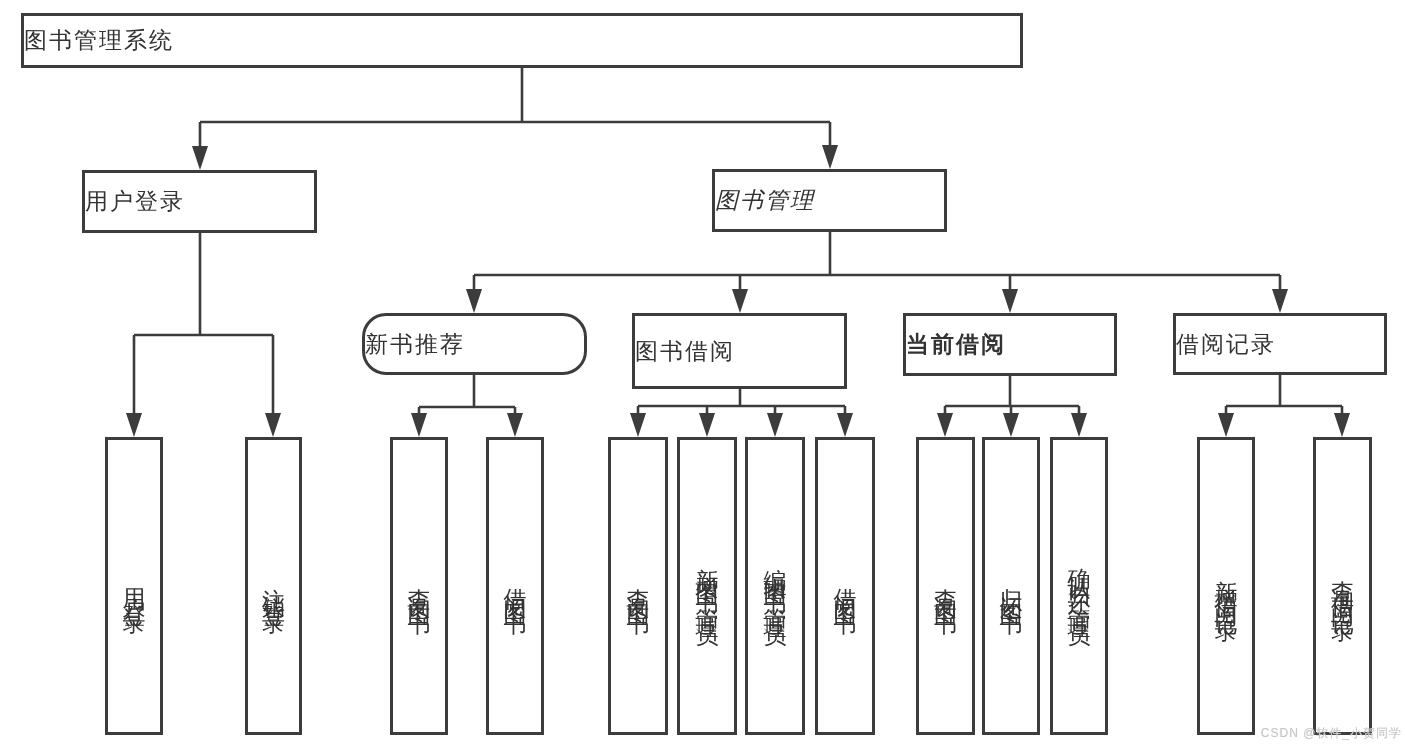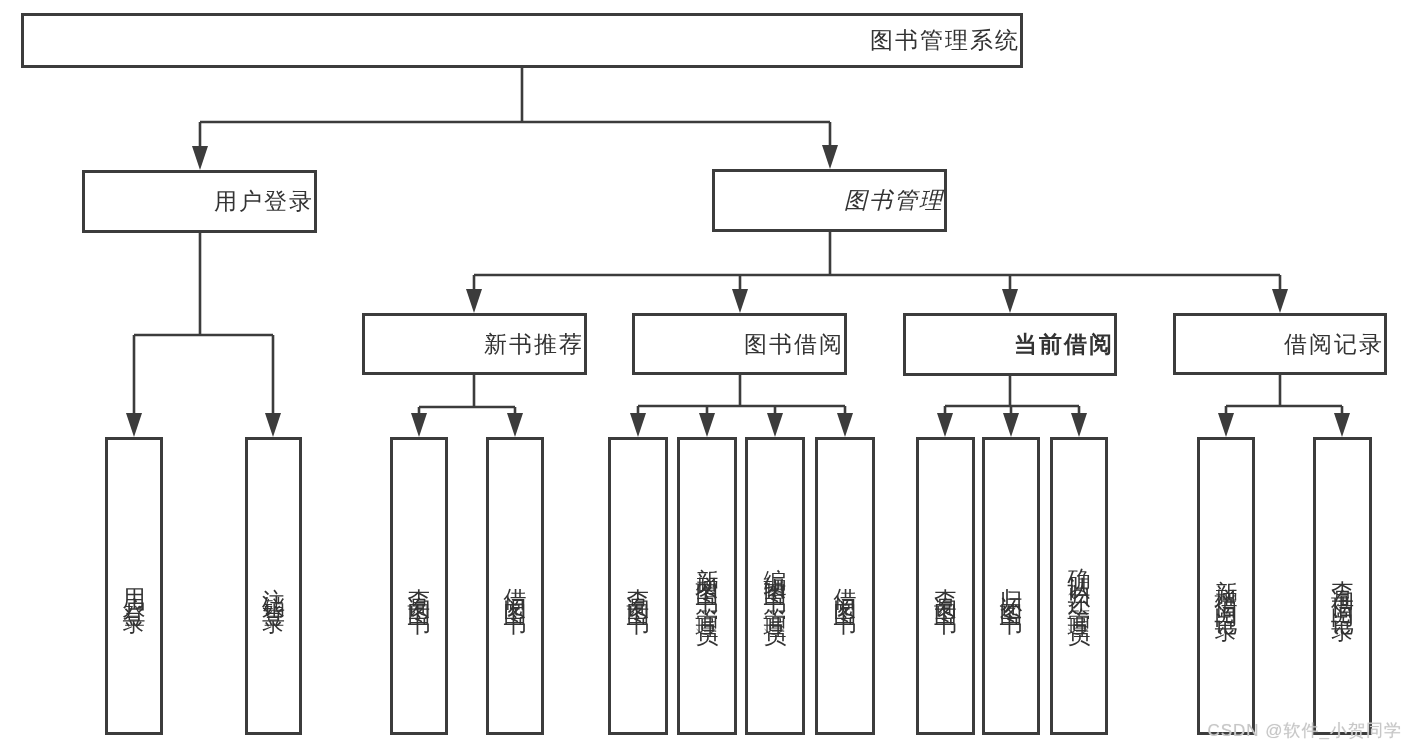--- a/index.html
+++ b/index.html
@@ -3,34 +3,34 @@
 <meta charset="utf-8">
 <style>
   html,body{margin:0;padding:0;background:#ffffff;}
   .stage{
     position:relative;width:1405px;height:747px;background:#ffffff;overflow:hidden;
     font-family:"Liberation Sans","DejaVu Sans",sans-serif;color:#333333;
   }
   .connectors{position:absolute;left:0;top:0;width:1405px;height:747px;}
   .box{
     position:absolute;box-sizing:border-box;border:3px solid #3c3c3c;background:#ffffff;
-    display:flex;align-items:center;justify-content:flex-end;
+    display:flex;align-items:center;justify-content:flex-start;
     font-size:23px;color:#333333;letter-spacing:2px;white-space:nowrap;
   }
   .vbox{
     position:absolute;box-sizing:border-box;border:3px solid #3c3c3c;background:#ffffff;
     display:flex;align-items:center;justify-content:center;
     font-size:23px;color:#333333;
   }
   .vtext{
     writing-mode:vertical-rl;text-orientation:mixed;letter-spacing:8px;line-height:1;
     white-space:nowrap;
   }
   .watermark{
-    position:absolute;right:3px;bottom:5px;font-size:17px;color:#c7c7c7;
+    position:absolute;right:3px;bottom:5px;font-size:12px;color:#c7c7c7;
     letter-spacing:1px;z-index:5;white-space:nowrap;
     text-shadow:0 0 1px #e0e0e0;
   }
 </style>
 </head>
 <body>
 
 <div class="stage">
 
   <svg class="connectors" width="1405" height="747" viewBox="0 0 1405 747" xmlns="http://www.w3.org/2000/svg">
@@ -69,24 +69,24 @@
     <span>图书管理系统</span>
   </div>
 
   <div class="box" style="left:82px;top:170px;width:235px;height:63px;">
     <span>用户登录</span>
   </div>
   <div class="box" style="left:712px;top:169px;width:235px;height:63px;font-style:italic;">
     <span>图书管理</span>
   </div>
 
-  <div class="box" style="left:362px;top:313px;width:225px;height:62px;">
+  <div class="box" style="left:362px;top:313px;width:225px;height:62px;border-radius:24px;">
     <span>新书推荐</span>
   </div>
-  <div class="box" style="left:632px;top:313px;width:215px;height:62px;">
+  <div class="box" style="left:632px;top:313px;width:215px;height:76px;">
     <span>图书借阅</span>
   </div>
   <div class="box" style="left:903px;top:313px;width:214px;height:63px;font-weight:bold;">
     <span>当前借阅</span>
   </div>
   <div class="box" style="left:1173px;top:313px;width:214px;height:62px;">
     <span>借阅记录</span>
   </div>
 
   <div class="vbox" style="left:105px;top:437px;width:58px;height:298px;">

